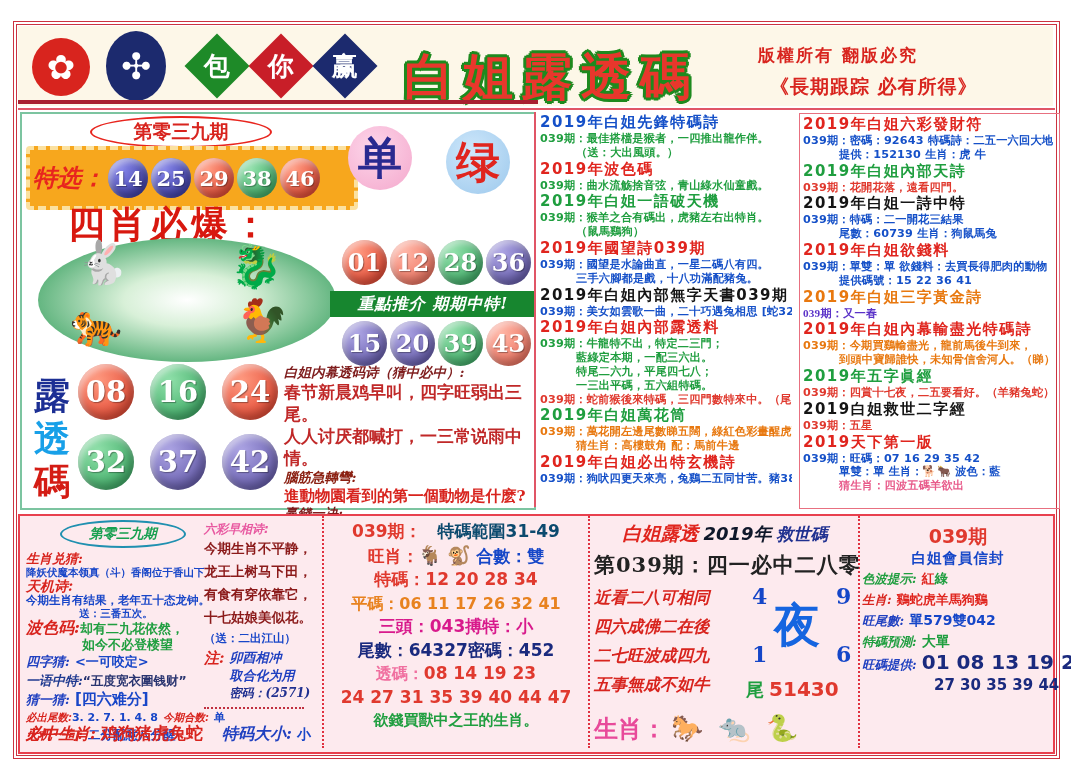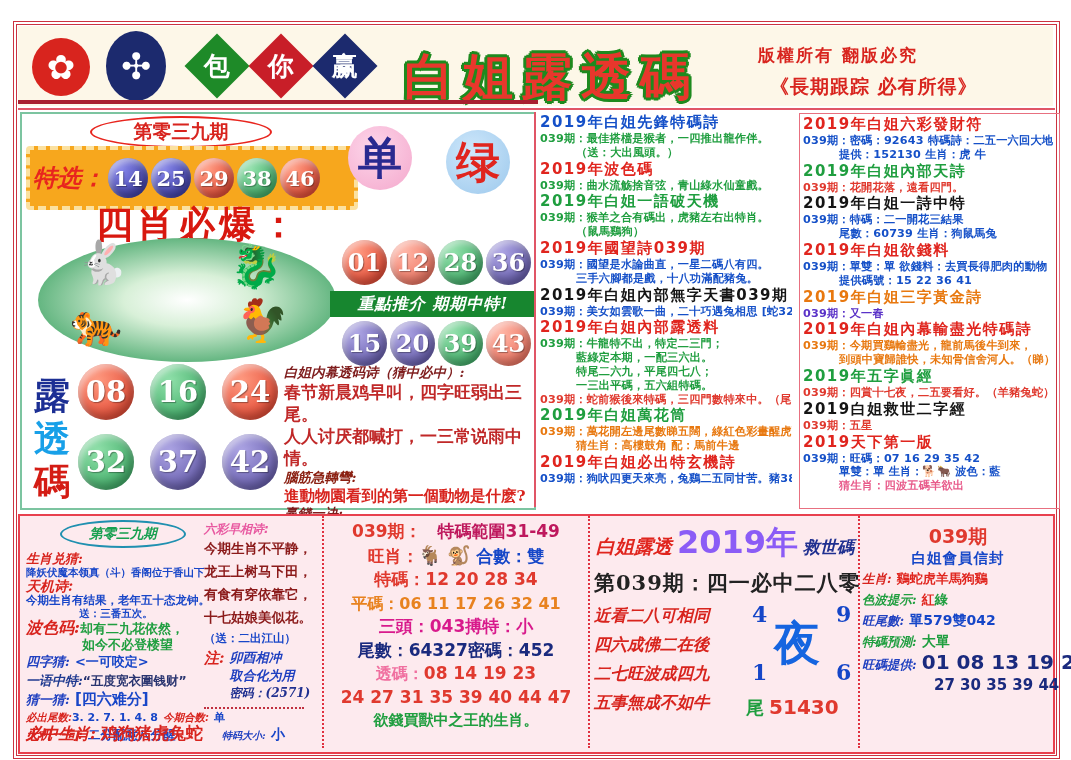--- a/index.html
+++ b/index.html
@@ -37,21 +37,21 @@
   .ball56{width:56px;height:56px;font-size:29px;}
   .b-navy{background:radial-gradient(circle at 35% 30%,#8484e8,#2c2c94);}
   .b-red{background:radial-gradient(circle at 35% 30%,#ff9a80,#dc3420);}
   .b-green{background:radial-gradient(circle at 35% 30%,#90e0aa,#2a9e55);}
   .b-purple{background:radial-gradient(circle at 35% 30%,#aca4e4,#544a9e);}
   .b-salmon{background:radial-gradient(circle at 35% 30%,#ffb4a4,#e8604c);}
   .dan-circle{left:326px;top:12px;width:64px;height:64px;border-radius:50%;background:radial-gradient(circle at 40% 35%,#fdd6ea,#f4a8cc);display:flex;align-items:center;justify-content:center;}
   .dan-circle>span{font-size:44px;font-weight:bold;color:#2a2a90;font-family:"DejaVu Serif",serif;}
   .lv-circle{left:424px;top:16px;width:64px;height:64px;border-radius:50%;background:radial-gradient(circle at 40% 35%,#cfe8fb,#9cc8ec);display:flex;align-items:center;justify-content:center;}
   .lv-circle>span{font-size:44px;font-weight:bold;color:#e0251e;font-family:"DejaVu Serif",serif;}
-  .sixiao{left:74px;top:86px;font-size:37px;font-weight:bold;color:#d8180f;letter-spacing:4px;font-family:Liberation Mono, monospace;}
+  .sixiao{left:46px;top:86px;font-size:37px;font-weight:bold;color:#d8180f;letter-spacing:4px;font-family:Liberation Mono, monospace;}
   .green-ellipse{left:16px;top:124px;width:298px;height:124px;border-radius:50%;background:radial-gradient(ellipse at center,#ffffff 0%,#d8f0d8 30%,#58b078 75%,#2f8a50 100%);}
   .animal{position:absolute;font-size:42px;line-height:1;}
   .balls-row1{left:320px;top:126px;display:flex;gap:3px;}
   .promo-banner{left:308px;top:177px;width:206px;height:26px;background:#17862f;color:#fff;display:flex;align-items:center;justify-content:center;font-size:16px;font-weight:bold;font-style:italic;letter-spacing:1px;font-family:"DejaVu Serif",serif;}
   .balls-row2{left:320px;top:207px;display:flex;gap:3px;}
   .lutou-chars{left:8px;top:260px;width:44px;text-align:center;}
   .lutou-chars div{font-size:36px;font-weight:bold;line-height:43px;font-family:"DejaVu Serif",serif;}
   .lc1{color:#1c2f94;} .lc2{color:#18a0e8;} .lc3{color:#d41c14;}
   .lutou-r1{left:56px;top:250px;display:flex;gap:16px;}
   .lutou-r2{left:56px;top:320px;display:flex;gap:16px;}
@@ -63,21 +63,21 @@
   .ip-w{font-size:17px;font-weight:bold;color:#d8241e;line-height:21px;font-family:"DejaVu Serif",serif;}
   
   .mid-col{left:540px;top:113px;width:252px;height:394px;overflow:hidden;}
   .v-rule{left:534px;top:112px;width:2px;height:395px;background:#e05566;}
   .right-col{left:799px;top:113px;width:253px;height:392px;border:1px solid #e87080;overflow:hidden;padding:1px 3px;}
   .m-h{font-size:15px;font-weight:bold;letter-spacing:1.5px;line-height:19px;white-space:nowrap;}
   .m-l{font-size:11.2px;font-weight:bold;line-height:13.8px;letter-spacing:0.2px;white-space:nowrap;}
   .ind{padding-left:36px;}
   .c-red{color:#e0251e;} .c-green{color:#1f9e3f;} .c-blue{color:#1550c8;}
   .c-black{color:#151515;} .c-orange{color:#e8780f;} .c-redl{color:#e0392e;}
-  .c-purple{color:#5a32c8;} .c-pink{color:#e85a8a;}
+  .c-purple{color:#5a32c8;font-family:Liberation Serif, serif;} .c-pink{color:#e85a8a;}
   
   .bottom-box{left:18px;top:514px;width:1033px;height:236px;background:#fdeaee;border:2px solid #e8404e;}
   .divider{top:0;width:0;height:232px;border-left:2px dotted #e0303e;}
   .p1-left{left:6px;top:4px;width:180px;}
   .oval-issue2{margin-left:34px;width:122px;height:24px;border:2px solid #2090b0;border-radius:50%;display:flex;align-items:center;justify-content:center;font-size:13.5px;font-weight:bold;font-style:italic;color:#18a050;font-family:"DejaVu Serif",serif;}
   .lab-r{font-weight:bold;font-style:italic;color:#d8241e;font-family:"DejaVu Serif",serif;}
   .lab-b{font-weight:bold;font-style:italic;color:#2040c0;font-family:"DejaVu Serif",serif;}
   .p1txt-b{font-weight:bold;color:#1846c8;}
   .p1txt-g{font-weight:bold;color:#1f9e3f;}
   .p1-right{left:184px;top:6px;width:110px;}
@@ -294,21 +294,21 @@
     <div class="p1txt-g" style="font-size:13px;line-height:14px;padding-left:56px;white-space:nowrap;">如今不必登楼望</div>
     <div style="line-height:18px;white-space:nowrap;"><span class="lab-b" style="font-size:13px;">四字猜:</span> <span class="p1txt-b" style="font-size:13px;">&lt;一可咬定&gt;</span></div>
     <div style="line-height:17px;white-space:nowrap;"><span class="lab-b" style="font-size:13px;color:#203a90;">一语中特:</span><span style="font-size:12.5px;font-weight:bold;color:#2a3570;">“五度宽衣圍钱财”</span></div>
     <div style="line-height:19px;white-space:nowrap;"><span class="lab-b" style="font-size:13px;">猜一猜:</span> <span class="p1txt-b" style="font-size:15px;text-align:center;">[四六难分]</span></div>
     <div style="line-height:14px;white-space:nowrap;"><span class="lab-r" style="font-size:10.5px;">必出尾数:</span><span class="p1txt-b" style="font-size:11px;">3. 2. 7. 1. 4. 8</span> <span class="lab-r" style="font-size:10.5px;">今期合数:</span> <span class="p1txt-b" style="font-size:11px;">单</span></div>
     <div style="line-height:17px;white-space:nowrap;"><span class="lab-r" style="font-size:13px;">天机一句:</span> <span class="p1txt-b" style="font-size:12.5px;">二分配意八分醒</span></div>
   </div>
   <div class="abs p1-bottom">
     <span class="lab-r" style="font-size:16px;">必中生肖:</span>
     <span style="font-size:17px;font-weight:bold;color:#d8241e;font-family:'DejaVu Serif',serif;">鸡狗猪虎兔蛇</span>
-    <span class="lab-b" style="font-size:10px;margin-left:14px;">特码大小:</span>
+    <span class="lab-b" style="font-size:16px;margin-left:14px;">特码大小:</span>
     <span class="p1txt-b" style="font-size:14px;">小</span>
   </div>
 
   <div class="abs p1-right">
     <div class="p1r-title">六彩早相诗:</div>
     <div class="p1r-poem">今期生肖不平静，</div>
     <div class="p1r-poem">龙王上树马下田，</div>
     <div class="p1r-poem">有食有穿依靠它，</div>
     <div class="p1r-poem">十七姑娘美似花。</div>
     <div class="p1r-send">（送：二出江山）</div>
@@ -317,35 +317,35 @@
       <span>
         <div class="lab-b" style="font-size:13px;line-height:18px;">卯酉相冲</div>
         <div class="lab-b" style="font-size:13px;line-height:18px;">取合化为用</div>
         <div class="lab-b" style="font-size:12px;line-height:17px;color:#203090;">密码：(2571)</div>
       </span>
     </div>
     <div class="dotted-hr"></div>
   </div>
 
   <div class="abs p2">
-    <div><span style="font-size:17px;font-weight:bold;color:#e0392e;">039期：</span><span style="font-size:17px;font-weight:bold;color:#be185d;padding-left:16px;">特碼範圍31-49</span></div>
+    <div><span style="font-size:17px;font-weight:bold;color:#e0392e;">039期：</span><span style="font-size:17px;font-weight:bold;color:#0c4a6e;padding-left:16px;">特碼範圍31-49</span></div>
     <div><span style="font-size:17px;font-weight:bold;color:#e0392e;">旺肖：</span><span style="font-size:19px;">🐐</span> <span style="font-size:19px;">🐒</span> <span style="font-size:17px;font-weight:bold;color:#1546c8;">合數：雙</span></div>
     <div style="font-size:17px;font-weight:bold;color:#e0392e;">特碼：12 20 28 34</div>
     <div style="font-size:16px;font-weight:bold;color:#e8821f;">平碼：06 11 17 26 32 41</div>
     <div style="font-size:17px;font-weight:bold;color:#d81a8c;">三頭：043搏特：小</div>
     <div style="font-size:17px;font-weight:bold;color:#1a2a7e;">尾數：64327密碼：452</div>
     <div><span style="font-size:16px;font-weight:bold;color:#f070a0;">透碼：</span><span style="font-size:17px;font-weight:bold;color:#e0392e;">08 14 19 23</span></div>
     <div style="font-size:17px;font-weight:bold;color:#e0392e;">24 27 31 35 39 40 44 47</div>
     <div style="font-size:15px;font-weight:bold;color:#1f9e3f;">欲錢買獸中之王的生肖。</div>
   </div>
 
   <div class="abs p3">
     <div class="p3-titlerow">
       <span style="font-size:19px;font-weight:bold;font-style:italic;color:#e0251e;font-family:'DejaVu Serif',serif;">白姐露透</span>
-      <span style="font-size:32px;font-weight:bold;color:#8b5cf6;">2019年</span>
+      <span style="font-size:18px;font-weight:bold;color:#0f172a;font-style:italic;">2019年</span>
       <span style="font-size:17px;font-weight:bold;font-style:italic;color:#203090;font-family:'DejaVu Serif',serif;">救世碼</span>
     </div>
     <div style="font-size:21px;font-weight:bold;color:#222;letter-spacing:1px;margin-top:4px;font-family:'DejaVu Serif',serif;white-space:nowrap;">第039期：四一必中二八零</div>
     <div style="position:relative;height:122px;margin-top:4px;">
       <div class="p3-poem abs" style="left:0;top:0;">
         <div>近看二八可相同</div>
         <div>四六成佛二在後</div>
         <div>二七旺波成四九</div>
         <div>五事無成不如牛</div>
       </div>
@@ -354,25 +354,31 @@
         <span class="p3-num" style="left:84px;top:0;">9</span>
         <span style="position:absolute;left:22px;top:12px;font-size:46px;font-weight:bold;color:#1565e0;font-family:'DejaVu Serif',serif;">夜</span>
         <span class="p3-num" style="left:0;top:58px;">1</span>
         <span class="p3-num" style="left:84px;top:58px;">6</span>
       </div>
       <div class="abs" style="left:152px;top:94px;white-space:nowrap;">
         <span style="font-size:18px;font-weight:bold;color:#1f9e3f;">尾</span>
         <span style="font-size:20px;font-weight:bold;color:#e0392e;">51430</span>
       </div>
     </div>
+    <div style="margin-top:8px;white-space:nowrap;">
+      <span style="font-size:24px;font-weight:bold;color:#e84a9a;font-family:'DejaVu Serif',serif;">生肖：</span>
+      <span style="font-size:26px;">🐎</span>
+      <span style="font-size:26px;margin-left:10px;">🐀</span>
+      <span style="font-size:26px;margin-left:10px;">🐍</span>
+    </div>
   </div>
 
   <div class="abs p4">
     <div style="text-align:center;font-size:19px;font-weight:bold;color:#e0392e;line-height:24px;">039期</div>
     <div style="text-align:center;font-size:14.5px;font-weight:bold;color:#1546c8;letter-spacing:1px;line-height:20px;">白姐會員信封</div>
+    <div class="row"><span style="font-size:12.5px;font-weight:bold;font-style:italic;color:#1f9e3f;font-family:'DejaVu Serif',serif;">色波提示:</span> <span style="font-size:13px;font-weight:bold;color:#e0251e;">紅</span><span style="font-size:13px;font-weight:bold;color:#1f9e3f;">綠</span></div>
     <div class="row"><span class="lab-r" style="font-size:12.5px;">生肖:</span> <span style="font-size:13px;font-weight:bold;color:#e0251e;">鷄蛇虎羊馬狗鷄</span></div>
-    <div class="row"><span style="font-size:12.5px;font-weight:bold;font-style:italic;color:#1f9e3f;font-family:'DejaVu Serif',serif;">色波提示:</span> <span style="font-size:13px;font-weight:bold;color:#e0251e;">紅</span><span style="font-size:13px;font-weight:bold;color:#1f9e3f;">綠</span></div>
     <div class="row"><span class="lab-b" style="font-size:12.5px;">旺尾數:</span> <span style="font-size:14px;font-weight:bold;color:#1546c8;margin-top:43px;">單579雙042</span></div>
     <div class="row"><span style="font-size:12.5px;font-weight:bold;font-style:italic;color:#1f9e3f;font-family:'DejaVu Serif',serif;">特碼預測:</span> <span style="font-size:14px;font-weight:bold;color:#1f9e3f;">大單</span></div>
     <div class="row"><span class="lab-b" style="font-size:12.5px;">旺碼提供:</span> <span style="font-size:20px;font-weight:bold;color:#1a2a7e;">01 08 13 19 22</span></div>
     <div class="row" style="padding-left:72px;"><span style="font-size:15px;font-weight:bold;color:#1a2a7e;">27 30 35 39 44</span></div>
   </div>
 </div>
 
 </body></html>

